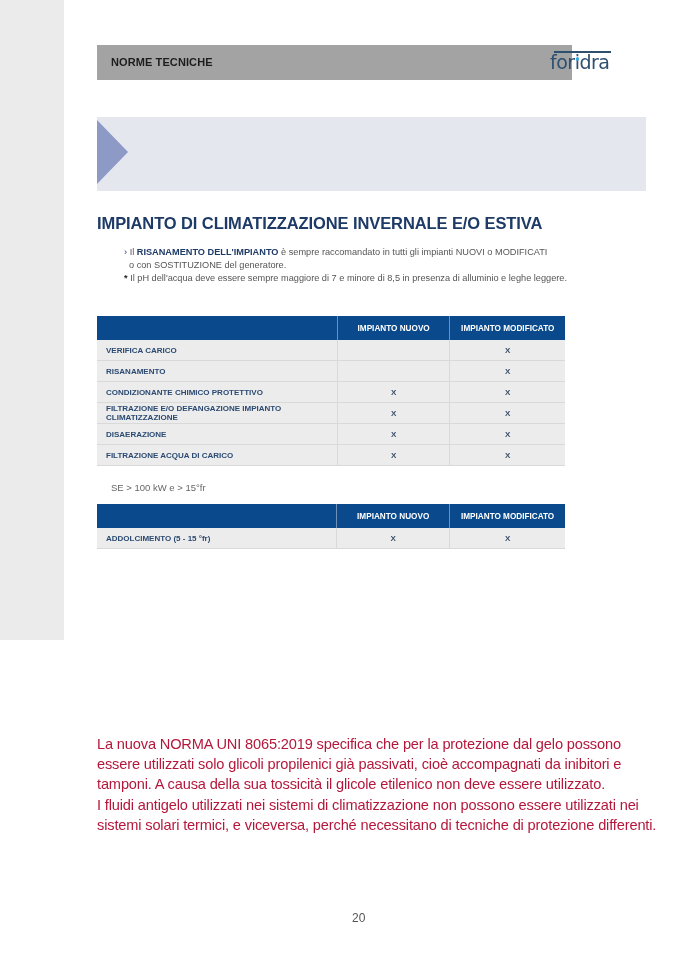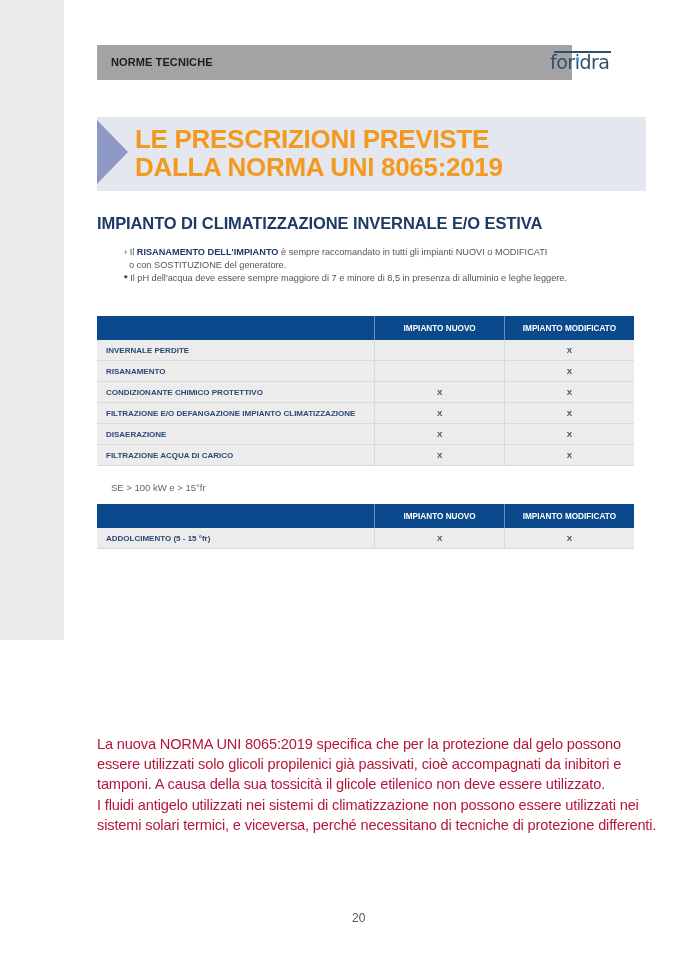--- a/index.html
+++ b/index.html
@@ -56,21 +56,21 @@
     position: absolute; left: 97px; top: 246px; width: 560px;
     font-size: 9.2px; color: #555555; line-height: 13px; margin-left: 27px;
   }
   .notes b { color: #1e3a66; }
   .notes .bullet { color: #1e3a66; }
   .notes .star { color: #1d1d1d; font-weight: bold; }
   .note-line { white-space: nowrap; }
   .indent { padding-left: 5px; }
 
   table.req {
-    position: absolute; left: 97px; border-collapse: collapse; width: 537px;
+    position: absolute; left: 97px; border-collapse: collapse; width: 468px;
     font-size: 8px; font-weight: bold; padding-left: 37px;
   }
   table.req th {
     background: #0a4a8c; color: #ffffff; height: 22px; font-size: 8.2px;
     text-align: center; border-right: 1px solid #6e8fb8;
   }
   table.req th:last-child { border-right: none; }
   table.req td {
     background: #ececec; color: #2b4a72; height: 18px;
     border-bottom: 1px solid #d9d9d9; border-right: 1px solid #d9d9d9;
@@ -107,24 +107,20 @@
 </div>
 
 <div class="logo">
   <div class="logo-line"></div>
   <span class="logo-text">foridra</span>
   <div class="logo-drop"></div>
 </div>
 
 <div class="banner">
   <div class="banner-arrow"></div>
-  <div class="banner-title">
-    <div>LE PRESCRIZIONI PREVISTE</div>
-    <div>DALLA NORMA UNI 8065:2019</div>
-  </div>
 </div>
 
 <div class="section-title">IMPIANTO DI CLIMATIZZAZIONE INVERNALE E/O ESTIVA</div>
 
 <div class="notes">
   <div class="note-line"><span class="bullet">›</span> <span>Il </span><b>RISANAMENTO DELL'IMPIANTO</b><span> è sempre raccomandato in tutti gli impianti NUOVI o MODIFICATI</span></div>
   <div class="note-line indent">o con SOSTITUZIONE del generatore.</div>
   <div class="note-line"><span class="star">*</span><span> Il pH dell'acqua deve essere sempre maggiore di 7 e minore di 8,5 in presenza di alluminio e leghe leggere.</span></div>
 </div>
 
@@ -136,21 +132,21 @@
     </colgroup>
   <thead>
     <tr>
       <th></th>
       <th>IMPIANTO NUOVO</th>
       <th>IMPIANTO MODIFICATO</th>
     </tr>
   </thead>
   <tbody>
     <tr>
-      <td class="lbl">INVERNALE PERDITE</td>
+      <td class="lbl">VERIFICA CARICO</td>
       <td class="mark"></td>
       <td class="mark">X</td>
     </tr>
     <tr>
       <td class="lbl">RISANAMENTO</td>
       <td class="mark"></td>
       <td class="mark">X</td>
     </tr>
     <tr>
       <td class="lbl">CONDIZIONANTE CHIMICO PROTETTIVO</td>

